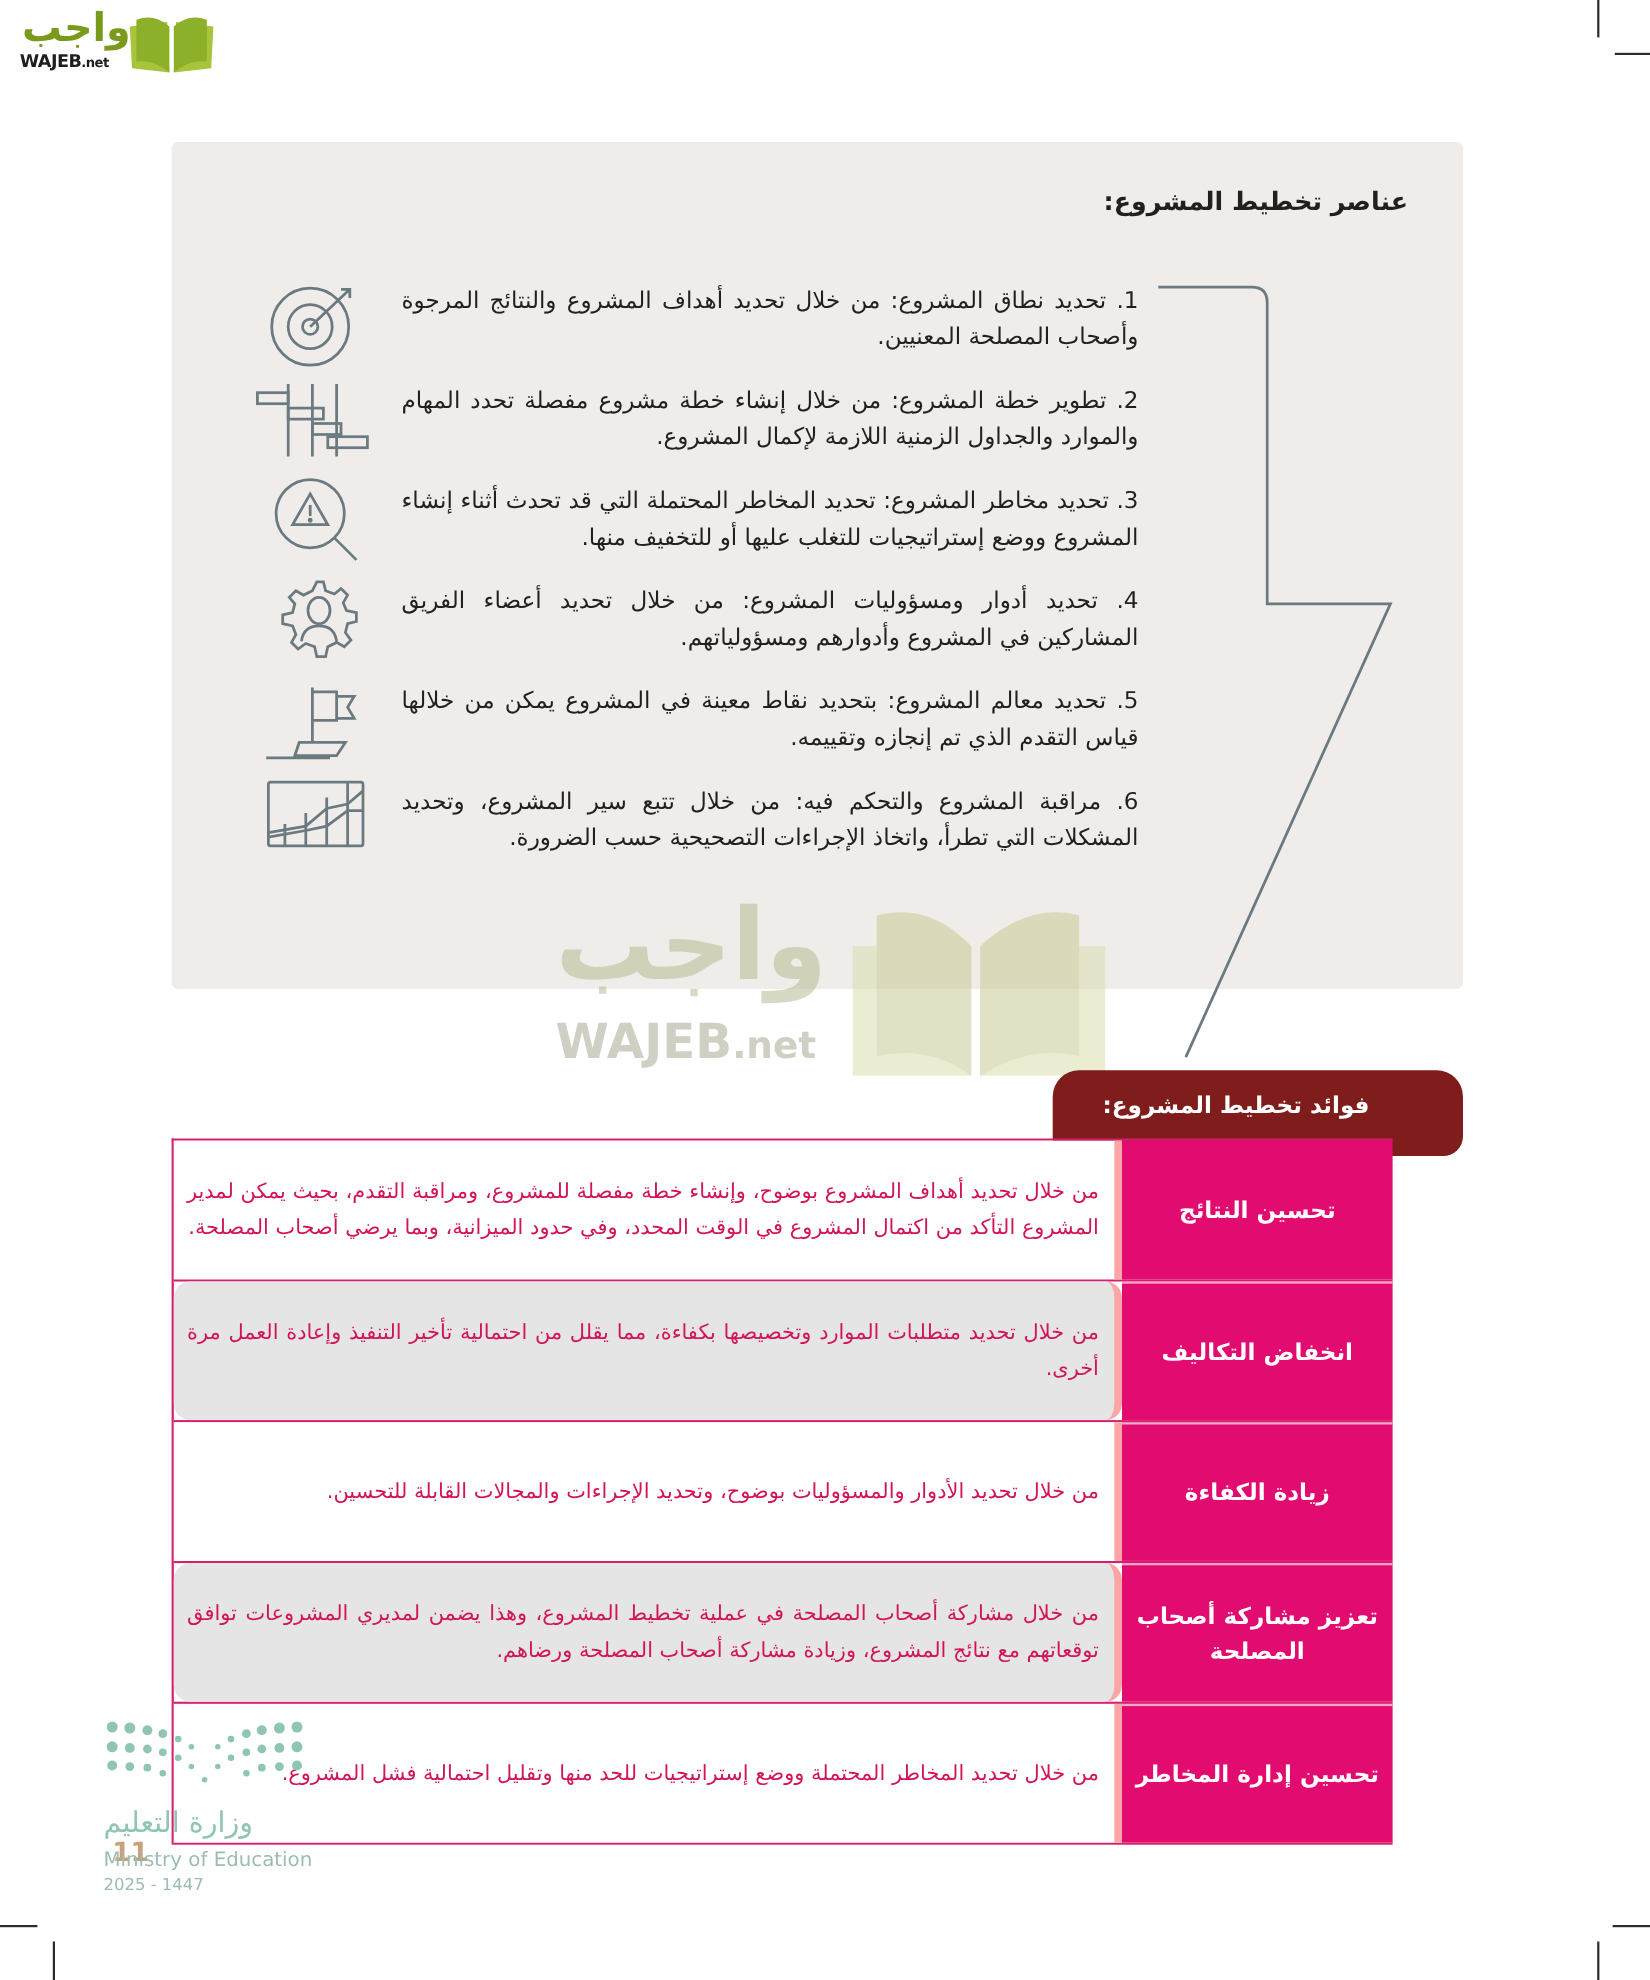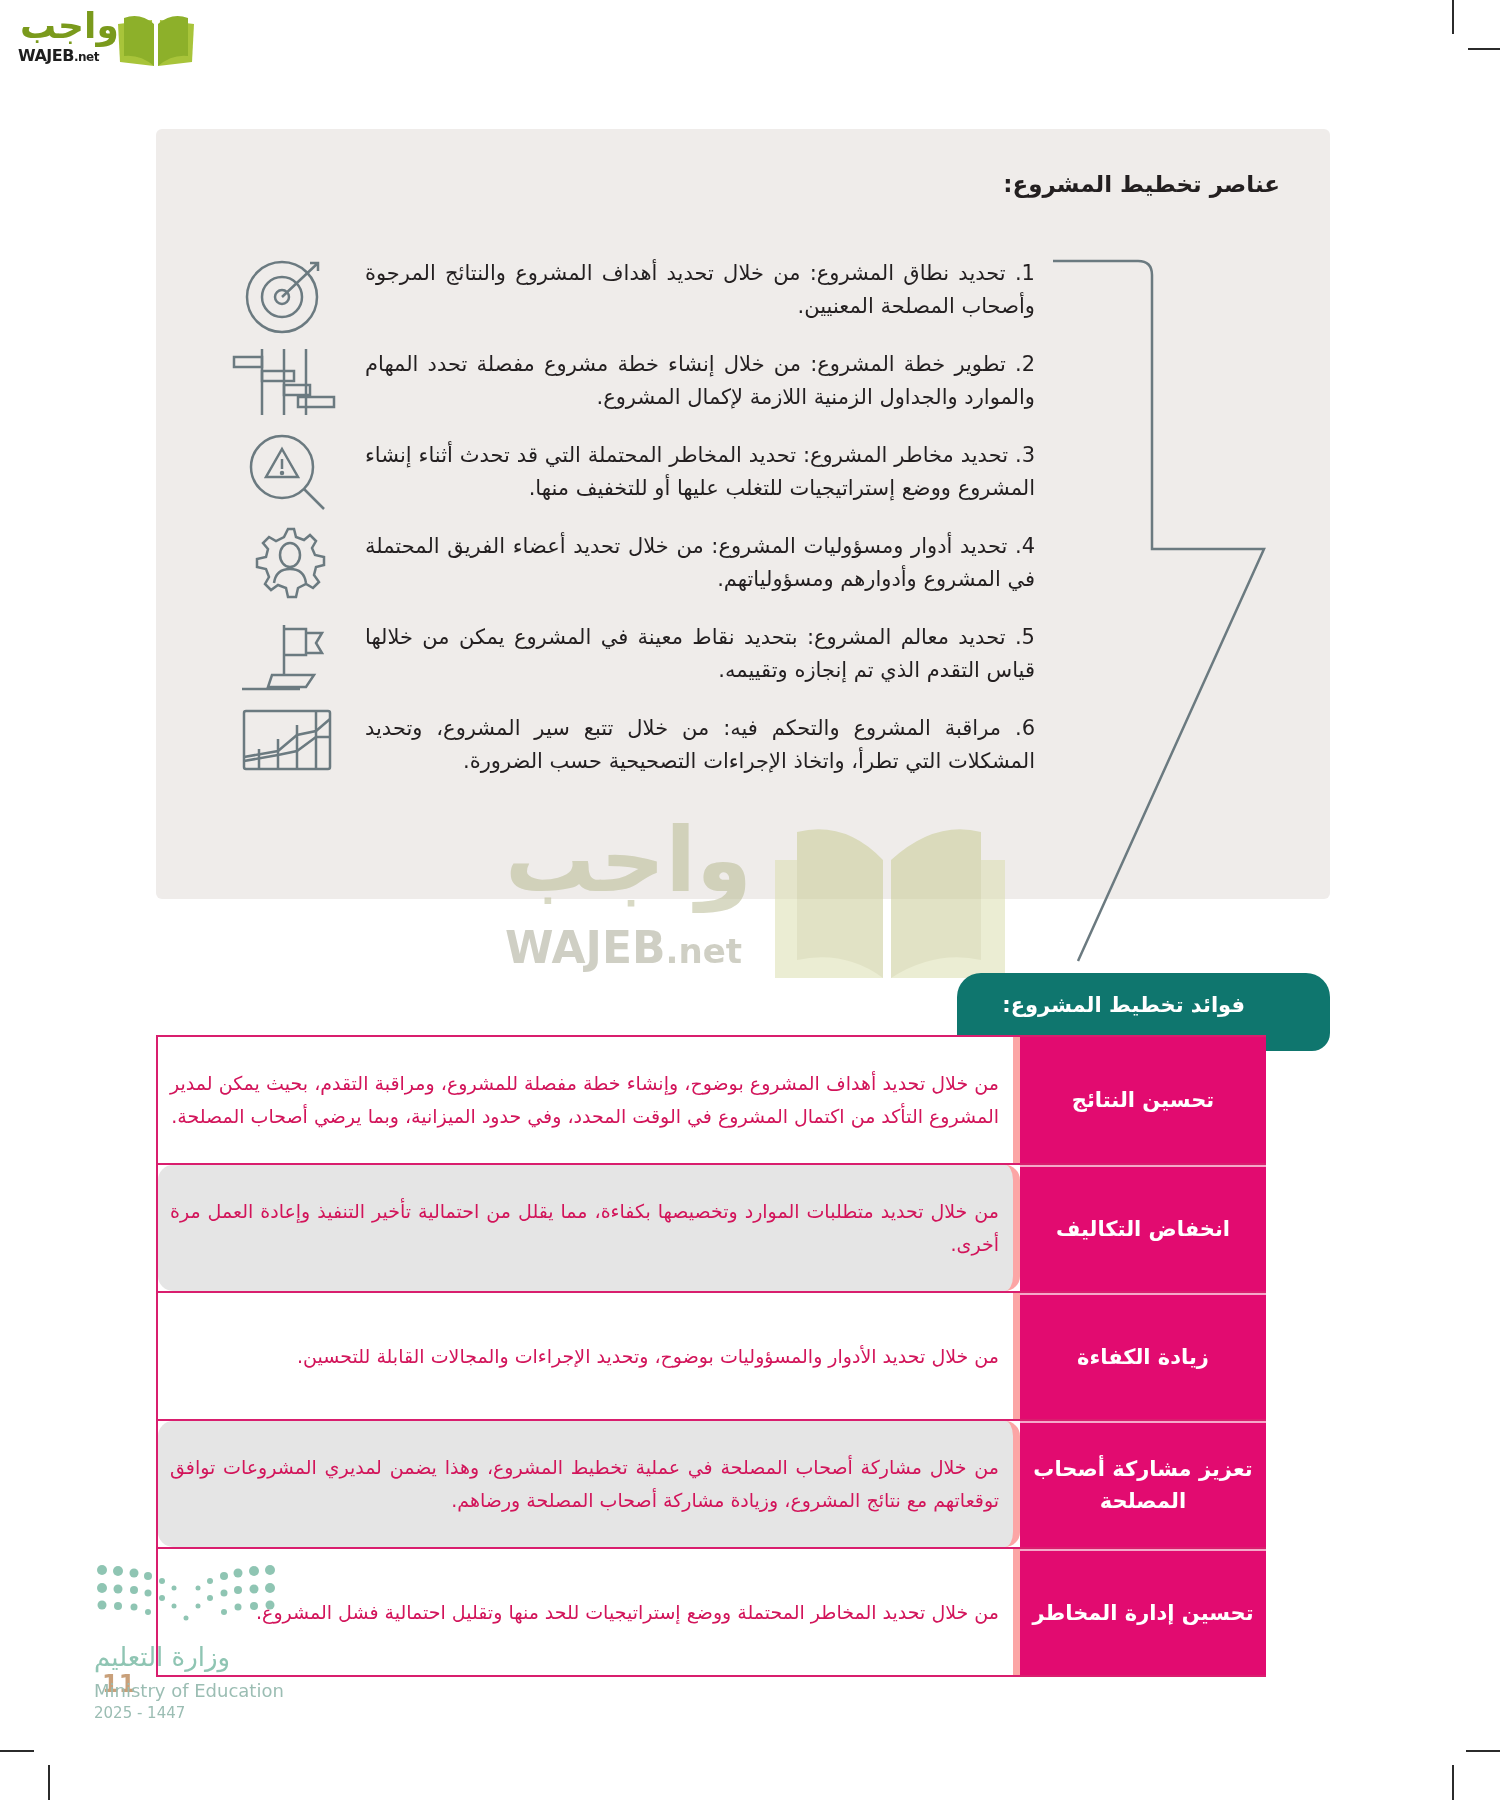--- a/index.html
+++ b/index.html
@@ -39,21 +39,21 @@
 
   
   .wm { position:absolute; left:505px; top:810px; width:500px; height:180px; pointer-events:none; opacity:0.55; }
   .wm .ar { position:absolute; left:0; top:0; font-size:90px; font-weight:bold; color:#b9bb94; direction:rtl; line-height:100px; }
   .wm .en { position:absolute; left:0; top:112px; font-size:44px; font-weight:bold; color:#a8a894; }
   .wm .en small { font-size:34px; }
 
   
   .ben-header {
     position:absolute; left:957px; top:973px; width:373px; height:78px;
-    background:#0f766e; border-radius:24px 24px 18px 0;
+    background:#7f1d1d; border-radius:24px 24px 18px 0;
   }
   .ben-title {
     position:absolute; right:85px; top:20px;
     color:#ffffff; font-size:21px; font-weight:bold; direction:rtl;
   }
   .table {
     position:absolute; left:156px; top:1035px; width:1108px;
     border-left:2px solid #d91e6e; border-top:2px solid #d91e6e;
   }
   .row { display:flex; flex-direction:row-reverse; border-bottom:2px solid #d91e6e; }
@@ -107,21 +107,21 @@
   <div class="panel-title">عناصر تخطيط المشروع:</div>
 
   <svg class="bracket" width="240" height="720" viewBox="0 0 240 720">
     <path d="M7 12 L92 12 Q106 12 106 26 L106 300 L218 300 L32 712" fill="none" stroke="#6b7a80" stroke-width="2.5"></path>
   </svg>
 
   <div class="items">
     <div class="item"><span>1.</span> <span>تحديد نطاق المشروع: من خلال تحديد أهداف المشروع والنتائج المرجوة وأصحاب المصلحة المعنيين.</span></div>
     <div class="item"><span>2.</span> <span>تطوير خطة المشروع: من خلال إنشاء خطة مشروع مفصلة تحدد المهام والموارد والجداول الزمنية اللازمة لإكمال المشروع.</span></div>
     <div class="item"><span>3.</span> <span>تحديد مخاطر المشروع: تحديد المخاطر المحتملة التي قد تحدث أثناء إنشاء المشروع ووضع إستراتيجيات للتغلب عليها أو للتخفيف منها.</span></div>
-    <div class="item"><span>4.</span> <span>تحديد أدوار ومسؤوليات المشروع: من خلال تحديد أعضاء الفريق المحتملة في المشروع وأدوارهم ومسؤولياتهم.</span></div>
+    <div class="item"><span>4.</span> <span>تحديد أدوار ومسؤوليات المشروع: من خلال تحديد أعضاء الفريق المشاركين في المشروع وأدوارهم ومسؤولياتهم.</span></div>
     <div class="item"><span>5.</span> <span>تحديد معالم المشروع: بتحديد نقاط معينة في المشروع يمكن من خلالها قياس التقدم الذي تم إنجازه وتقييمه.</span></div>
     <div class="item"><span>6.</span> <span>مراقبة المشروع والتحكم فيه: من خلال تتبع سير المشروع، وتحديد المشكلات التي تطرأ، واتخاذ الإجراءات التصحيحية حسب الضرورة.</span></div>
   </div>
 
   <div class="icon" style="left:88px; top:124px;">
     <svg width="84" height="84" viewBox="0 0 84 84" fill="none" stroke="#6b7a80" stroke-width="2.5">
       <circle cx="38" cy="44" r="35"></circle>
         <circle cx="38" cy="44" r="20"></circle>
         <circle cx="38" cy="44" r="7"></circle>
       <path d="M38 44 L74 10 M66 10 L74 10 L74 18"></path>

